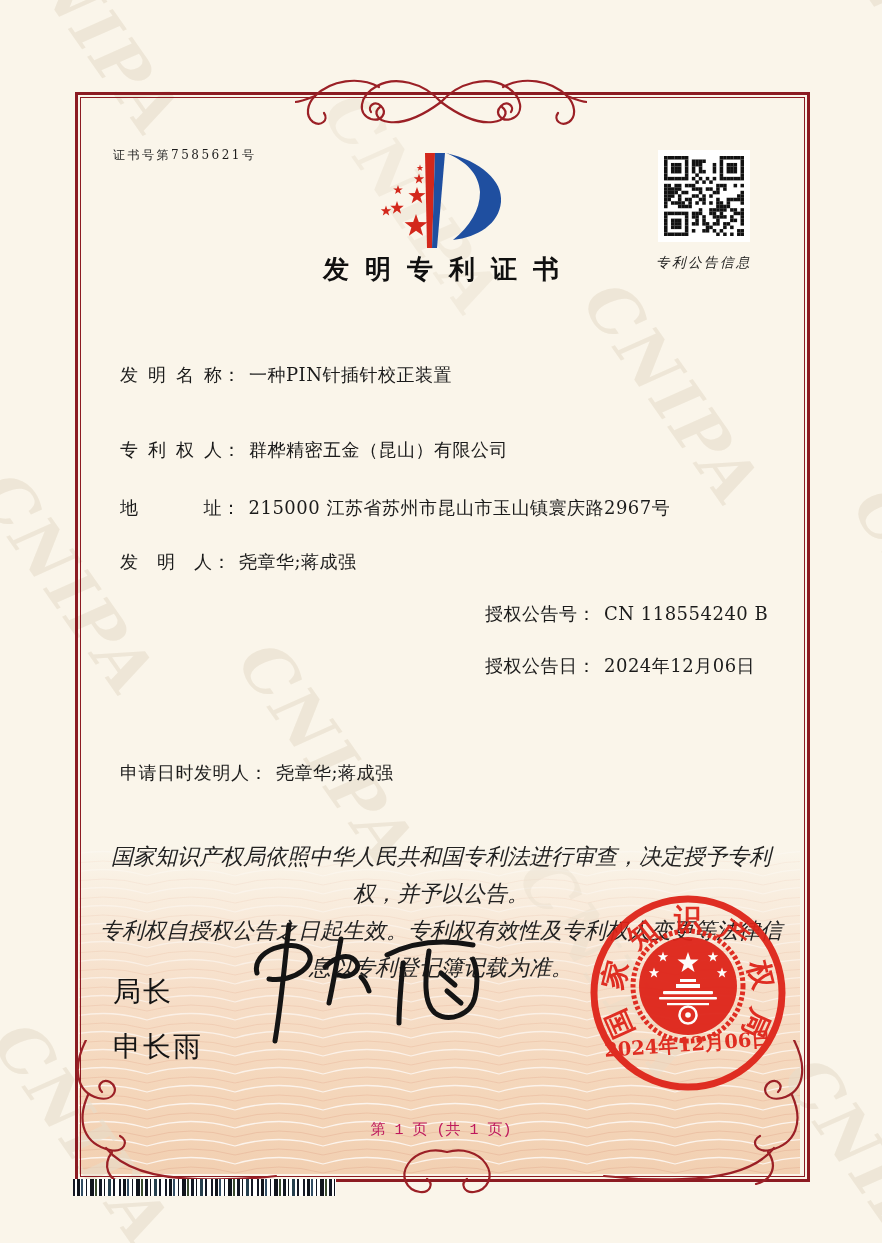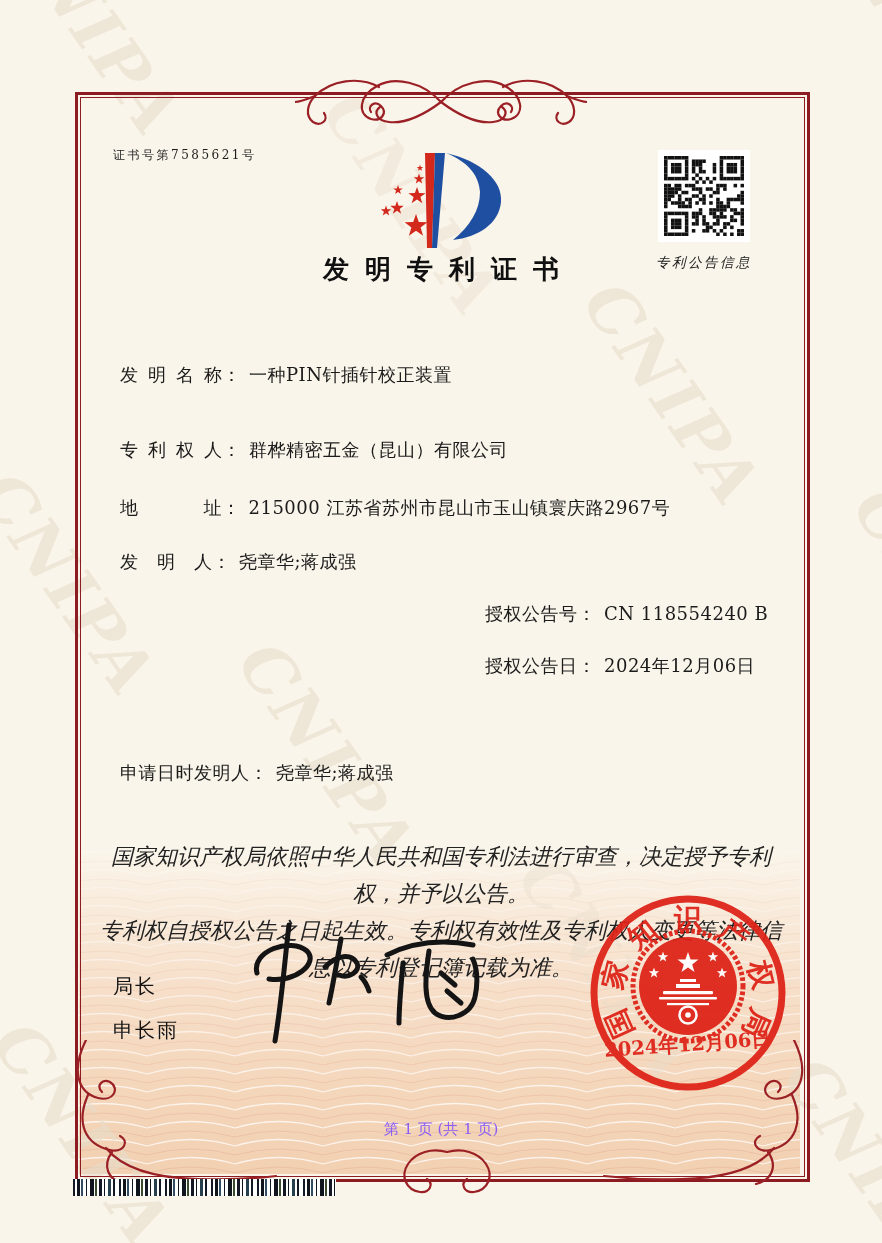--- a/index.html
+++ b/index.html
@@ -27,26 +27,26 @@
   .qr-block{position:absolute;left:656px;top:150px;width:96px;text-align:center;}
   .qr-panel{width:92px;height:92px;background:#fff;margin:0 auto;display:flex;align-items:center;justify-content:center;}
   .qr-caption{margin-top:12px;font-size:13.5px;letter-spacing:2.5px;font-style:italic;color:#1a1a1a;white-space:nowrap;}
   .title{position:absolute;left:0;right:0;top:252px;text-align:center;font-size:26px;font-weight:bold;
          letter-spacing:16px;text-indent:16px;color:#101010;}
   .row{position:absolute;white-space:nowrap;font-size:18px;letter-spacing:.5px;color:#1b1b1b;}
   .row .val{margin-left:8px;}
   .statement{position:absolute;left:90px;width:702px;top:838px;text-align:center;font-size:22px;
              line-height:37px;font-style:italic;color:#222;}
   .director{position:absolute;left:113px;top:973px;z-index:3;
-            font-family:"DejaVu Sans","Liberation Sans",sans-serif;font-size:20px;color:#141414;}
+            font-family:"DejaVu Sans","Liberation Sans",sans-serif;font-size:28px;color:#141414;}
   .director div{margin-bottom:17px;letter-spacing:2px;}
   .sig{position:absolute;left:225px;top:915px;z-index:3;}
   .sig path{stroke:#141414;stroke-width:5;fill:none;stroke-linecap:round;stroke-linejoin:round;}
   .seal{position:absolute;left:575px;top:893px;z-index:4;opacity:.94;}
-  .footer{position:absolute;left:0;right:0;top:1120px;text-align:center;font-size:15px;color:#8b5cf6;}
+  .footer{position:absolute;left:0;right:0;top:1120px;text-align:center;font-size:15px;color:#be185d;font-family:Liberation Mono, monospace;}
   .barcode{position:absolute;left:73px;top:1179px;width:263px;height:17px;z-index:3;
     background:repeating-linear-gradient(90deg,
       #141824 0 2px,#fff 2px 4px,#10141c 4px 7px,#fff 7px 8px,#334e64 8px 10px,#fff 10px 13px,
       #141824 13px 14px,#fff 14px 17px,#10141c 17px 21px,#fff 21px 22px,#3a4c2e 22px 24px,#fff 24px 26px,
       #141824 26px 29px,#fff 29px 31px,#10141c 31px 32px,#fff 32px 35px,#26404e 35px 38px,#fff 38px 40px,
       #141824 40px 42px,#fff 42px 46px);}
 </style>
 </head>
 <body>
 

